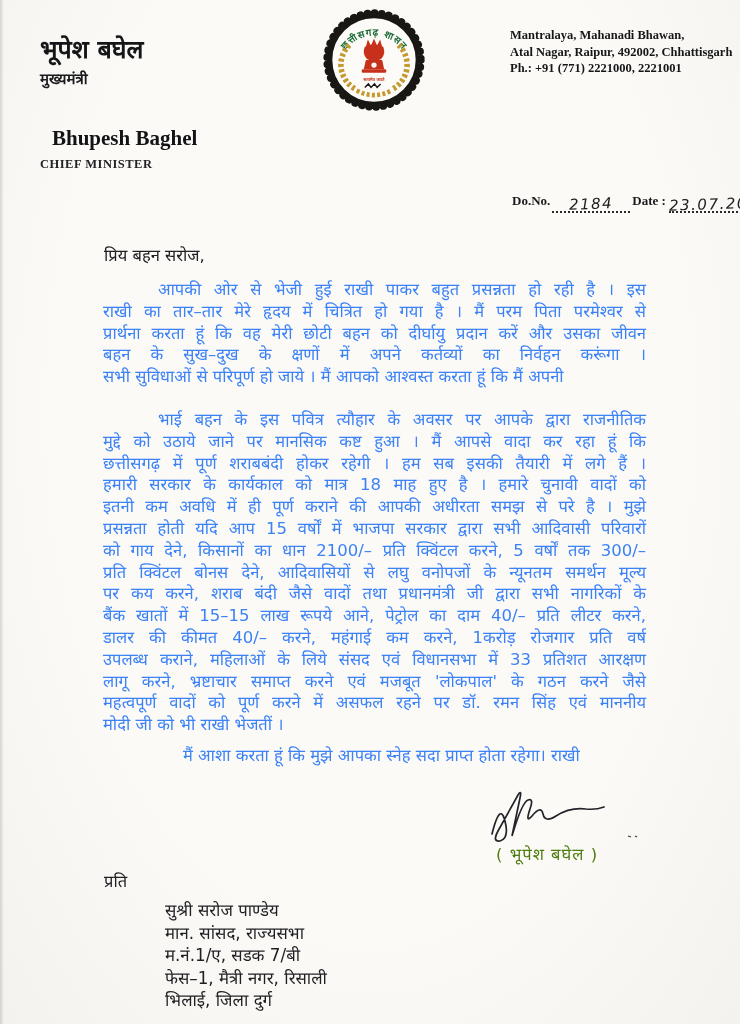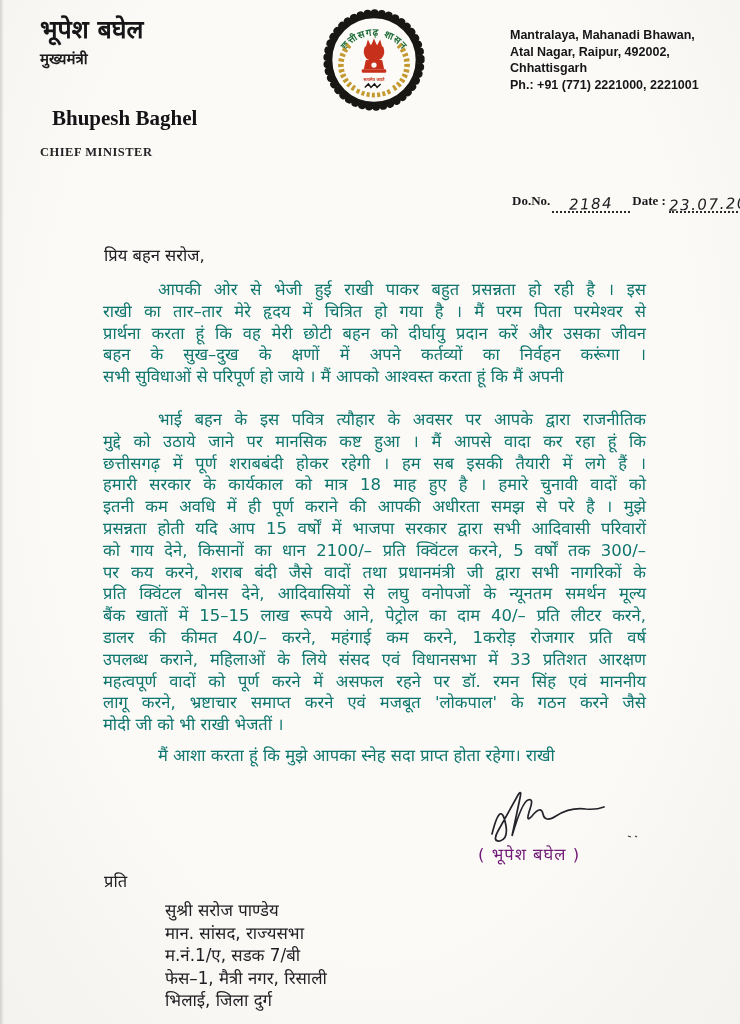--- a/index.html
+++ b/index.html
@@ -7,55 +7,55 @@
   body{
     width:740px; height:1024px; position:relative; overflow:hidden;
     background:
       radial-gradient(ellipse at 50% 40%, #fbfaf7 60%, #f3f2ee 100%);
     font-family:"DejaVu Sans", sans-serif;
     color:#1f1f22;
   }
   .page { position:absolute; inset:0; }
 
   
-  .hdr-left { position:absolute; left:40px; top:16px; }
+  .hdr-left { position:absolute; left:40px; top:36px; }
   .hdr-name-hi { font-size:25px; font-weight:bold; color:#161618; line-height:1.15; }
   .hdr-title-hi { font-size:15px; font-weight:bold; color:#1b1b1d; margin-top:3px; }
   .hdr-name-en { font-family:"Liberation Serif", serif; font-size:21px; font-weight:bold; color:#141416; margin-top:38px;margin-left:12px; }
-  .hdr-title-en { font-family:"Liberation Serif", serif; font-size:12.5px; font-weight:bold; letter-spacing:0.5px; color:#232325; margin-top:14px; }
+  .hdr-title-en { font-family:"Liberation Serif", serif; font-size:12.5px; font-weight:bold; letter-spacing:0.5px; color:#232325; margin-top:6px; }
 
   .emblem { position:absolute; left:320px; top:6px; width:108px; height:108px; }
 
   .hdr-right { position:absolute; left:510px; top:20px; width:224px; }
   .addr-hi { font-size:13px; font-weight:bold; color:#1c1c1e; line-height:18px; }
-  .addr-en { font-family:Liberation Sans, sans-serif; font-size:12.5px; font-weight:bold; color:#161618; line-height:16.5px; margin-top:7px; }
+  .addr-en { font-family:Liberation Serif, serif; font-size:12.5px; font-weight:bold; color:#161618; line-height:16.5px; margin-top:7px; }
   .ref-row { position:absolute; left:512px; top:163px; width:230px;
              font-family:"Liberation Serif", serif; font-size:13px; font-weight:bold;
              color:#1a1a1c; display:flex; align-items:flex-start; white-space:nowrap;margin-top:30px; }
   .dotline { display:inline-block; border-bottom:2px dotted #2a2a2c; text-align:center; }
   .dotline.num { min-width:78px; margin:0 2px; }
   .dotline.date { min-width:100px; margin-left:3px; }
   .handwrit { font-family:"DejaVu Sans", sans-serif; font-style:italic; font-weight:normal;
               font-size:15px; letter-spacing:1.5px; color:#1c1c1f;
               display:inline-block; transform:rotate(-2deg) translateY(2px); }
 
   
   .salutation { position:absolute; left:104px; top:243px; font-size:16.5px; color:#202024; }
-  .para { position:absolute; left:103px; width:543px; font-size:16.5px; color:#0f766e; }
+  .para { position:absolute; left:103px; width:543px; font-size:16.5px; color:#3b82f6; }
   .para .ln { line-height:21.8px; text-align:justify; text-align-last:justify; }
   .para .ln:last-child { text-align-last:left; }
   .para .ln:first-child { text-indent:55px; }
   #para1 { top:279px; }
   #para2 { top:409px; }
-  #para3 { top:745px; }
+  #para3 { top:745px;margin-left:25px; }
 
   
   .sig-wrap { position:absolute; left:478px; top:788px; width:175px; }
   .sig-svg { display:block; width:165px; height:58px; }
-  .sig-name { font-size:16.5px; color:#701a75; margin-top:-4px; margin-left:0; letter-spacing:1px; }
+  .sig-name { font-size:16.5px; color:#4d7c0f; margin-top:-4px; margin-left:18px; letter-spacing:1px; }
 
   
   .prati { position:absolute; left:104px; top:869px; font-size:16.5px; color:#202024;font-family:Liberation Mono, monospace; }
   .recipient { position:absolute; left:165px; top:899px; font-size:16.8px; color:#1f1f23; }
   .recipient .ln { line-height:22.6px; }
 
   
   .edge-smudge { position:absolute; left:0; top:0; width:4px; height:100%;
                  background:linear-gradient(to right, rgba(60,55,50,0.18), rgba(0,0,0,0)); }
 </style>
@@ -128,27 +128,27 @@
       <div class="ln">सभी सुविधाओं से परिपूर्ण हो जाये । मैं आपको आश्वस्त करता हूं कि मैं अपनी</div>
     </div>
   <div id="para2" class="para">
       <div class="ln">भाई बहन के इस पवित्र त्यौहार के अवसर पर आपके द्वारा राजनीतिक</div>
       <div class="ln">मुद्दे को उठाये जाने पर मानसिक कष्ट हुआ । मैं आपसे वादा कर रहा हूं कि</div>
       <div class="ln">छत्तीसगढ़ में पूर्ण शराबबंदी होकर रहेगी । हम सब इसकी तैयारी में लगे हैं ।</div>
       <div class="ln">हमारी सरकार के कार्यकाल को मात्र 18 माह हुए है । हमारे चुनावी वादों को</div>
       <div class="ln">इतनी कम अवधि में ही पूर्ण कराने की आपकी अधीरता समझ से परे है । मुझे</div>
       <div class="ln">प्रसन्नता होती यदि आप 15 वर्षों में भाजपा सरकार द्वारा सभी आदिवासी परिवारों</div>
       <div class="ln">को गाय देने, किसानों का धान 2100/– प्रति क्विंटल करने, 5 वर्षों तक 300/–</div>
+      <div class="ln">प्रति क्विंटल बोनस देने, आदिवासियों से लघु वनोपजों के न्यूनतम समर्थन मूल्य</div>
       <div class="ln">पर कय करने, शराब बंदी जैसे वादों तथा प्रधानमंत्री जी द्वारा सभी नागरिकों के</div>
-      <div class="ln">प्रति क्विंटल बोनस देने, आदिवासियों से लघु वनोपजों के न्यूनतम समर्थन मूल्य</div>
       <div class="ln">बैंक खातों में 15–15 लाख रूपये आने, पेट्रोल का दाम 40/– प्रति लीटर करने,</div>
       <div class="ln">डालर की कीमत 40/– करने, महंगाई कम करने, 1करोड़ रोजगार प्रति वर्ष</div>
       <div class="ln">उपलब्ध कराने, महिलाओं के लिये संसद एवं विधानसभा में 33 प्रतिशत आरक्षण</div>
+      <div class="ln">लागू करने, भ्रष्टाचार समाप्त करने एवं मजबूत 'लोकपाल' के गठन करने जैसे</div>
       <div class="ln">महत्वपूर्ण वादों को पूर्ण करने में असफल रहने पर डॉ. रमन सिंह एवं माननीय</div>
-      <div class="ln">लागू करने, भ्रष्टाचार समाप्त करने एवं मजबूत 'लोकपाल' के गठन करने जैसे</div>
       <div class="ln">मोदी जी को भी राखी भेजतीं ।</div>
     </div>
   <div id="para3" class="para">
       <div class="ln">मैं आशा करता हूं कि मुझे आपका स्नेह सदा प्राप्त होता रहेगा। राखी</div>
     </div>
 
   <div class="sig-wrap">
     <svg class="sig-svg" viewBox="0 0 165 58">
       <path d="M14 46 q9 -36 14 -8 q2 13 -6 15 q-8 1 -2 -10 l20 -36 q4 -6 2 3 l-8 38
                q10 -34 16 -36 q6 -2 2 9 q-5 15 2 7 q9 -11 11 -2 q2 9 13 2 q14 -9 30 -7

